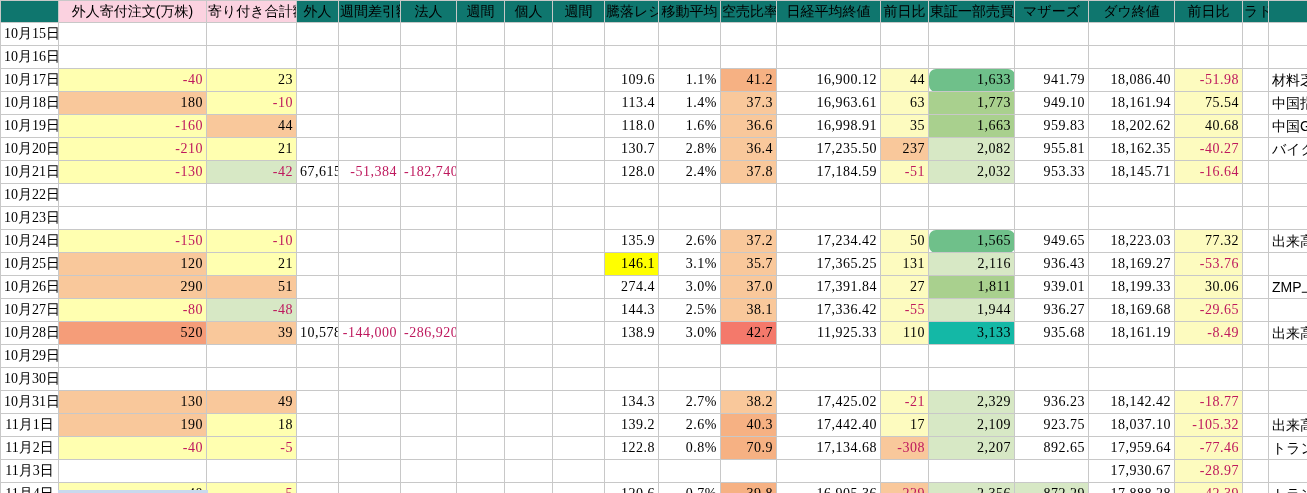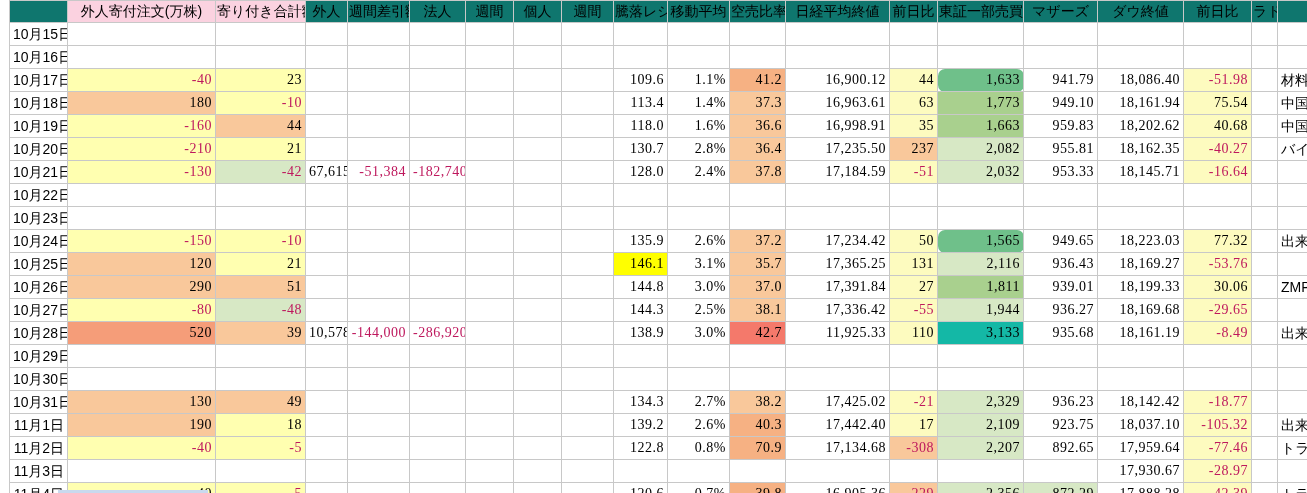--- a/index.html
+++ b/index.html
@@ -7,21 +7,20 @@
     margin: 0; padding: 0;
     background: #ffffff;
     font-family: "Liberation Sans", sans-serif;
   }
   #sheet {
     width: 1307px;
     height: 493px;
     position: relative;
     overflow: hidden;
     background: #fff;
-    padding-left: 9px;
   }
   table.grid {
     border-collapse: collapse;
     table-layout: fixed;
     width: 1307px;
   }
   table.grid td, table.grid th {
     border: 1px solid #c8c8c8;
     padding: 0 3px;
     font-size: 14px;
@@ -39,21 +38,21 @@
     font-size: 14px;
     padding: 0 1px;
   }
   .hdr-pink { background: #fbd2e0; }
   .hdr-pink2 { background: #fbd2e0; font-size: 10px; }
   .hdr-plain { background: #0f766e; }
   .small { font-size: 10px; }
   .xsmall { font-size: 9px; }
   .big { font-size: 15px; }
   .num { text-align: right; font-family: "Liberation Serif", serif; letter-spacing: 0.5px; }
-  .date { text-align: right; font-family: Liberation Sans, sans-serif; font-size: 14px; padding-left: 2px; }
+  .date { text-align: center; font-family: Liberation Serif, serif; font-size: 14px; padding-left: 2px; }
   .left { text-align: left; }
   .neg { color: #be185d; }
   
   .f-yel  { background: #ffffb0; }
   .f-yel2 { background: #fdfbbf; }
   .f-org  { background: #f9c89b; }
   .f-org2 { background: #f6b183; }
   .f-orgd { background: #f59d79; }
   .f-red  { background: #f4796b; }
   .f-red2 { background: #14b8a6; }
@@ -359,21 +358,21 @@
         <tr>
           <td class="date">10月26日</td>
           <td class="f-org num">290</td>
           <td class="f-org num">51</td>
           <td class="f-none num"></td>
           <td class="f-none num"></td>
           <td class="f-none num"></td>
           <td class="f-none num"></td>
           <td class="f-none num"></td>
           <td class="f-none num"></td>
-          <td class="f-none num">144.8</td>
+          <td class="f-none num">274.4</td>
           <td class="f-none num">3.0%</td>
           <td class="f-org num">37.0</td>
           <td class="f-none num">17,391.84</td>
           <td class="f-yel2 num">27</td>
           <td class="f-grn2 num">1,811</td>
           <td class="f-none num">939.01</td>
           <td class="f-none num">18,199.33</td>
           <td class="f-yel2 num">30.06</td>
           <td class="f-none num"></td>
           <td class="f-none left">ZMP上場情報　１２月か</td>

